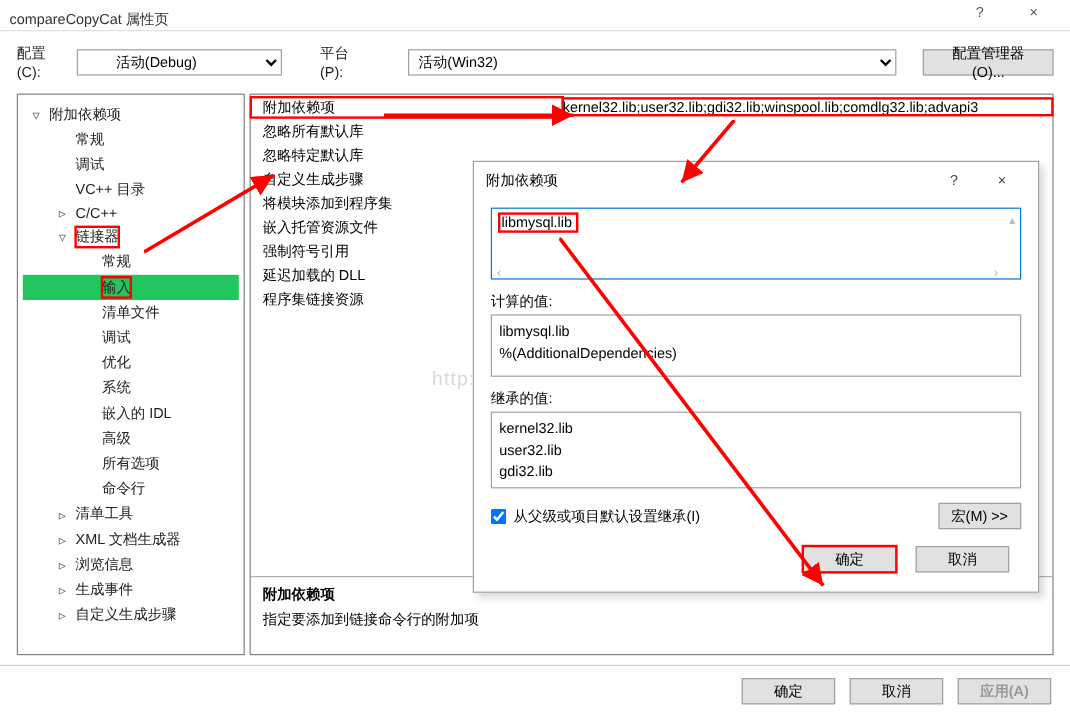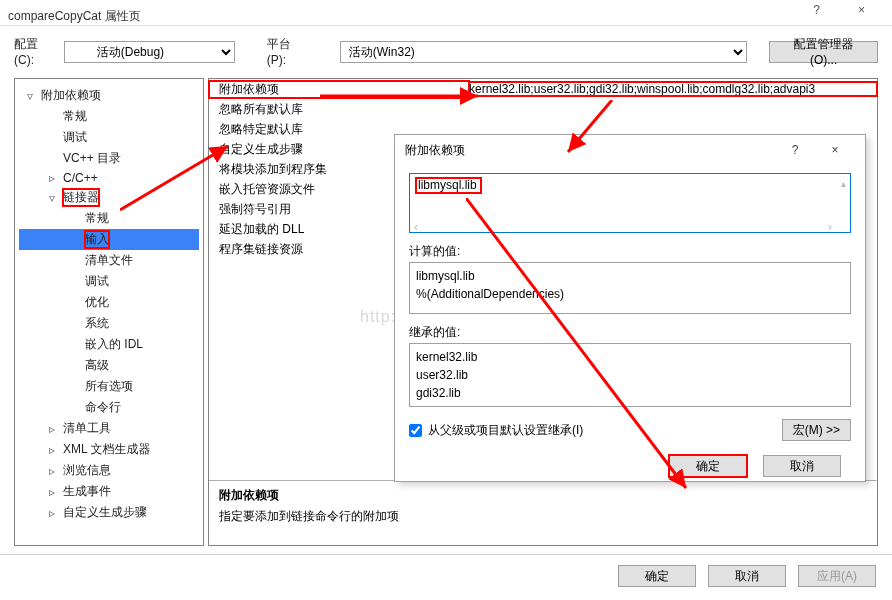--- a/index.html
+++ b/index.html
@@ -12,38 +12,38 @@
 .sel { height: 22px; border: 1px solid #a0a0a0; background: #fff; padding: 0 4px; }
 .sel.config { width: 172px; padding-left: 28px; }
 .sel.platform { width: 410px; margin-left: 24px; }
 .btn { height: 22px; border: 1px solid #a0a0a0; background: #e1e1e1; padding: 0 10px; display: inline-flex; align-items: center; }
 .body { display: flex; padding: 0 14px 8px 14px; height: 476px; }
 .tree { width: 190px; border: 1px solid #828282; padding: 6px 4px; overflow: hidden; position: relative; }
 .tree-item { padding: 2px 0 2px 4px; color: #222; white-space: nowrap; display: flex; align-items: center; gap: 4px; }
 .tree-item.lv1 { padding-left: 6px; }
 .tree-item.lv2 { padding-left: 28px; }
 .tree-item.lv3 { padding-left: 50px; }
-.tree-item.selected { background: #3b82f6; }
+.tree-item.selected { background: #22c55e; }
 .tw { display: inline-block; width: 10px; text-align: center; color: #666; margin-right: 2px; }
 .hi-red { outline: 2px solid #f00; outline-offset: -1px; }
 .proplist { border: 1px solid #828282; flex: 1; margin-left: 4px; position: relative; }
 .proprow { display: flex; align-items: center; height: 20px; }
 .proprow .k { width: 260px; padding-left: 10px; }
 .proprow .v { flex: 1; padding-right: 6px; }
 .propdesc { position: absolute; left: 0; right: 0; bottom: 0; border-top: 1px solid #b0b0b0; padding: 6px 10px 20px 10px; }
 .propdesc .h { font-weight: bold; margin-bottom: 4px; }
 .bottombar { display: flex; justify-content: flex-end; padding: 10px 16px; gap: 12px; border-top: 1px solid #d0d0d0; }
 .bottombar .btn { width: 78px; justify-content: center; }
-.btn.disabled { color: #999; }
+.btn.disabled { color: #999; font-weight: bold; }
 
 .modal { position: absolute; left: 394px; top: 134px; width: 472px; border: 1px solid #a0a0a0; background: #fff; box-shadow: 4px 4px 6px rgba(0,0,0,0.15); }
 .modal .mtitle { height: 30px; display: flex; align-items: center; padding: 0 10px; }
 .modal .mtitle .t { flex: 1; }
 .modal .mtitle .ctl { width: 40px; text-align: center; color: #444; }
-.modal .mbody { padding: 8px 14px 0 14px; }
+.modal .mbody { padding: 8px 14px 12px 14px; }
 .editbox { border: 1px solid #0078d7; height: 60px; background: #fff; padding: 4px 6px; position: relative; }
 .editbox .scrlr { position:absolute; right:4px; top:4px; color:#bbb; font-size:10px; }
 .editbox .scrolls { position: absolute; left:4px; right:18px; bottom:2px; height:10px; display:flex; justify-content:space-between; color:#bbb; font-size:10px; }
 .sectlabel { margin: 10px 0 2px 0; }
 .readbox { border: 1px solid #a0a0a0; background: #fff; padding: 4px 6px; line-height: 1.5; min-height: 52px; }
 .inhrow { display: flex; align-items: center; margin: 12px 0 14px 0; }
 .inhrow .chk { margin-right: 6px; }
 .inhrow .spacer { flex: 1; }
 .modal .mfoot { display: flex; justify-content: flex-end; gap: 16px; padding-right: 10px; padding-bottom: 4px; }
 .modal .mfoot .btn { width: 78px; justify-content: center; }

